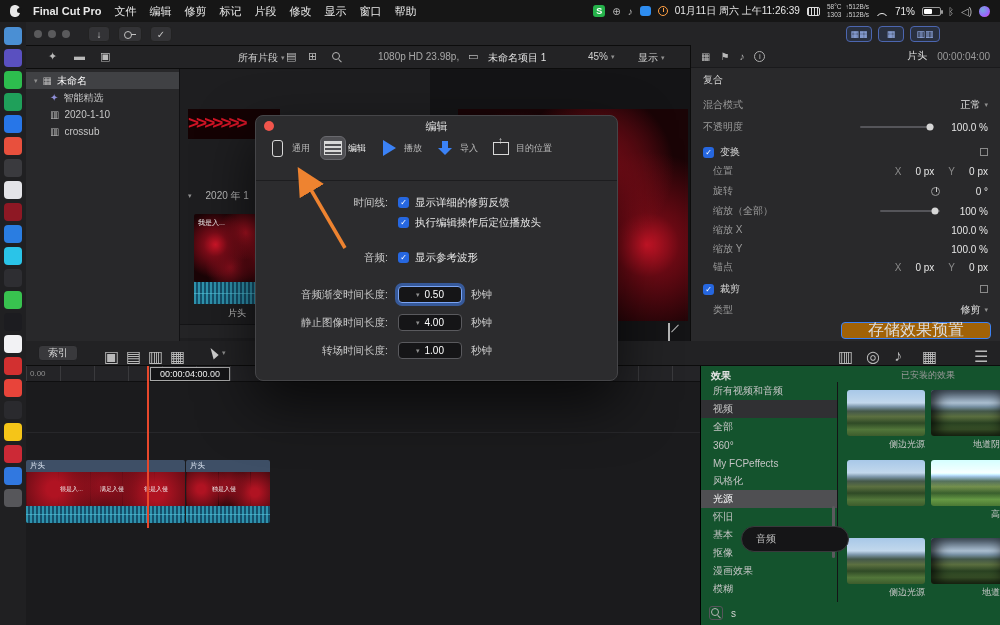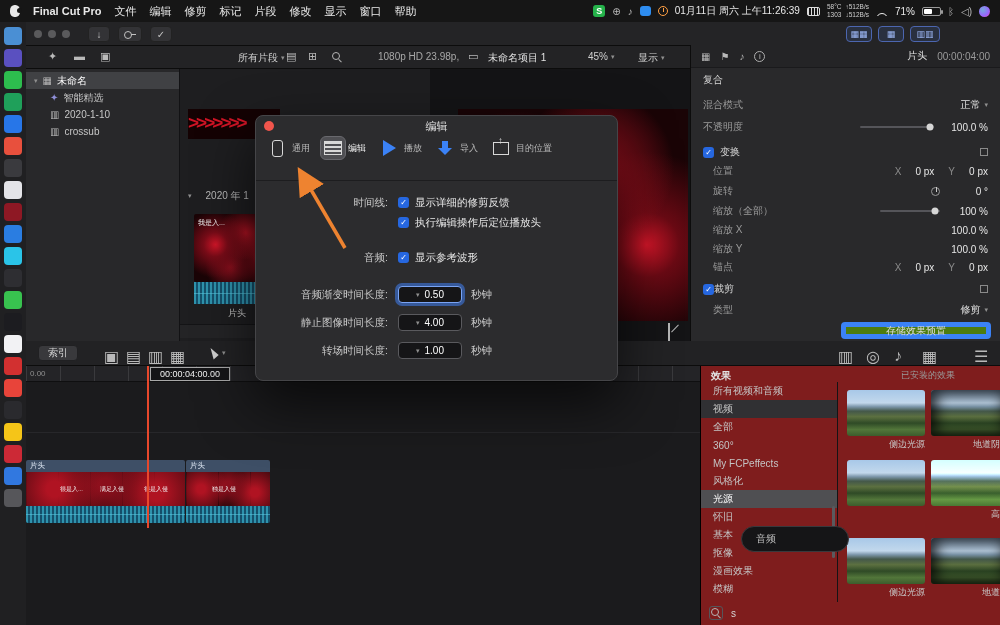--- a/index.html
+++ b/index.html
@@ -64,36 +64,36 @@
   .insp-row{position:absolute;left:0;width:100%;height:16px;display:flex;align-items:center;padding:0 12px;color:#9a9a9a}
   .insp-row .val{color:#e6e6e6;margin-left:auto;text-align:right}
   .axis{color:#8a8a8a;margin-left:14px}
   .axv{color:#e6e6e6;margin-left:5px;min-width:28px;text-align:right}
   .slider{position:relative;height:2px;background:#55555a;border-radius:1px}
   .knob{position:absolute;top:50%;transform:translate(-50%,-50%);width:7px;height:7px;border-radius:50%;background:#d6d6d6}
   .cb{width:11px;height:11px;background:#2667e0;border-radius:3px;color:#fff;font-size:8px;display:inline-flex;align-items:center;justify-content:center;flex:0 0 auto}
   .sq{width:8px;height:8px;border:1px solid #8a8a8a;margin-left:auto}
   .dial{width:9px;height:9px;border:1px solid #999;border-radius:50%;position:relative;margin-left:auto}
   .dial::after{content:"";position:absolute;left:50%;top:-1px;width:1px;height:5px;background:#ccc}
-  .preset-btn{position:absolute;left:150px;top:277px;width:150px;height:17px;background:#4d7c0f;border:5px solid #3b82f6;border-radius:4px;color:#dcdcdc;font-size:10px;display:flex;align-items:center;justify-content:center}
+  .preset-btn{position:absolute;left:150px;top:277px;width:150px;height:17px;background:#a16207;border:1px solid #3b82f6;border-radius:4px;color:#dcdcdc;font-size:16px;display:flex;align-items:center;justify-content:center}
   
   .tltoolbar{left:0;top:319px;width:974px;height:25px;background:#222224;border-bottom:1px solid #0c0c0c}
   .idx-btn{position:absolute;left:12px;top:4px;width:40px;height:16px;background:#39393c;border:1px solid #202022;border-radius:4px;color:#d6d6d6;font-size:10px;display:flex;align-items:center;justify-content:center}
   .cursor-tri{width:0;height:0;border-left:6px solid #d0d0d0;border-top:9px solid transparent;border-bottom:3px solid transparent;transform:rotate(-15deg)}
   .timeline{left:0;top:344px;width:674px;height:259px;background:#1b1b1d;overflow:hidden}
   .ruler{position:absolute;left:0;top:0;width:674px;height:16px;background:#242427;border-bottom:1px solid #0f0f10;background-image:repeating-linear-gradient(90deg,#3a3a3d 0 1px,transparent 1px 34px);font-size:8px;color:#8f8f8f}
   .ph-box{position:absolute;left:124px;top:1px;width:80px;height:14px;border:1px solid #a8a8a8;background:#151517;color:#f0f0f0;font-size:9px;display:flex;align-items:center;justify-content:center}
   .playhead{position:absolute;left:121px;top:0;width:2px;height:162px;background:#e8482c;z-index:5}
   .clip{position:absolute;overflow:hidden;border-radius:2px}
   .clip-title{height:12px;background:#3e4f66;color:#dfe8f4;font-size:7.5px;display:flex;align-items:center;padding-left:4px}
   .clip-frames{height:34px;position:relative;background-color:#40090e;background-image:radial-gradient(circle at 18% 50%,#b01322 0 6%,rgba(40,4,8,0) 38%),radial-gradient(circle at 50% 38%,#8a0f1c 0 8%,rgba(40,4,8,0) 42%),radial-gradient(circle at 82% 60%,#b01322 0 6%,rgba(40,4,8,0) 38%),repeating-linear-gradient(90deg,rgba(0,0,0,.55) 0 1px,transparent 1px 32px)}
   .clip-frames span{position:absolute;top:13px;color:#f2f2f2;font-size:6px;white-space:nowrap}
   .clip-wave{height:17px}
   
-  .effects{left:674px;top:344px;width:300px;height:259px;background:#7f1d1d;border-left:1px solid #000;overflow:hidden;font-size:10px}
+  .effects{left:674px;top:344px;width:300px;height:259px;background:#14532d;border-left:1px solid #000;overflow:hidden;font-size:10px}
   .fx-list{position:absolute;left:0;top:16px;width:137px;height:220px;border-right:1px solid #141416}
   .fx-row{height:18px;display:flex;align-items:center;padding-left:12px;color:#c4c4c4}
   .fx-row.section{background:#303033}
   .fx-row.sel{background:#4f4f52;color:#fff}
   .fx-thumb{width:78px;height:46px;border-radius:3px;background:linear-gradient(180deg,#a8c8e8 0%,#c2d8ec 28%,#7e98ac 36%,#44584a 46%,#5c7040 58%,#2f4a26 72%,#52763a 86%,#3c5c2c 100%)}
   .fx-thumb.vig{box-shadow:inset 0 0 14px 6px rgba(0,0,0,.8)}
   .fx-thumb.bright{filter:brightness(1.28) saturate(1.1)}
   .fx-label{width:78px;text-align:right;font-size:9px;color:#c8c8c8;overflow:hidden;white-space:nowrap}
   .fx-tip{position:absolute;left:40px;top:160px;width:108px;height:26px;background:#151517;border:1px solid #39393c;border-radius:13px;display:flex;align-items:center;padding-left:14px;color:#bdbdbd;z-index:3}
   
@@ -337,21 +337,21 @@
       </div>
       <div class="insp-row" style="top:214px">
         <span style="padding-left:10px">锚点</span>
         <span class="axis" style="margin-left:auto">X</span>
         <span class="axv">0 px</span>
         <span class="axis">Y</span>
         <span class="axv">0 px</span>
       </div>
       <div class="insp-row" style="top:236px;color:#d6d6d6">
         <span class="cb">✓</span>
-        <span style="margin-left:0">裁剪</span>
+        <span style="margin-left:6px">裁剪</span>
         <span class="sq"></span>
       </div>
       <div class="insp-row" style="top:257px">
         <span style="padding-left:10px">类型</span>
         <span class="val">修剪</span>
         <span class="chev" style="margin-left:4px">▾</span>
       </div>
       <div class="preset-btn">存储效果预置</div>
     </div>
 

